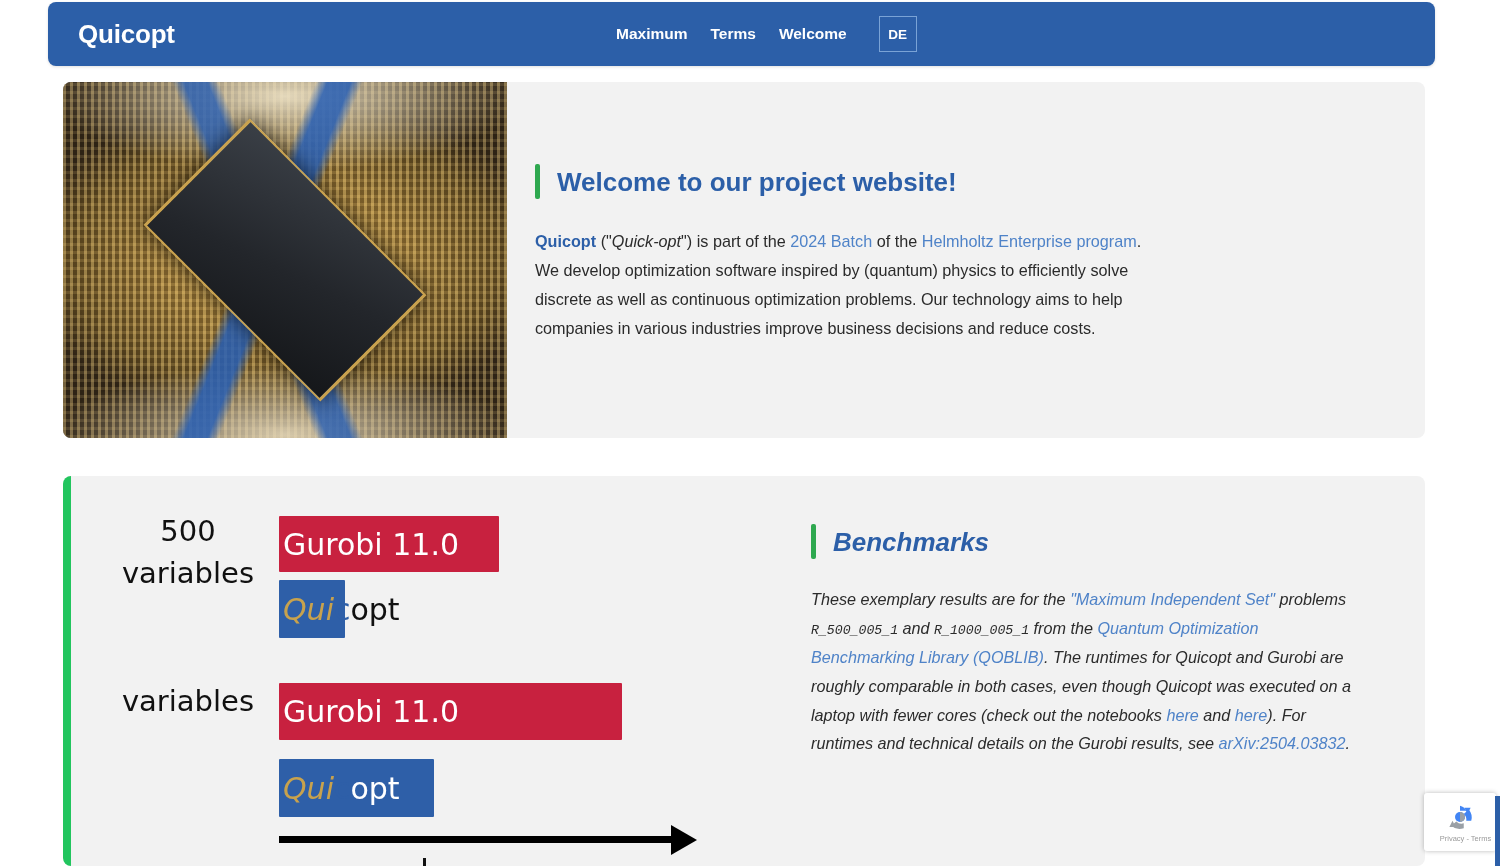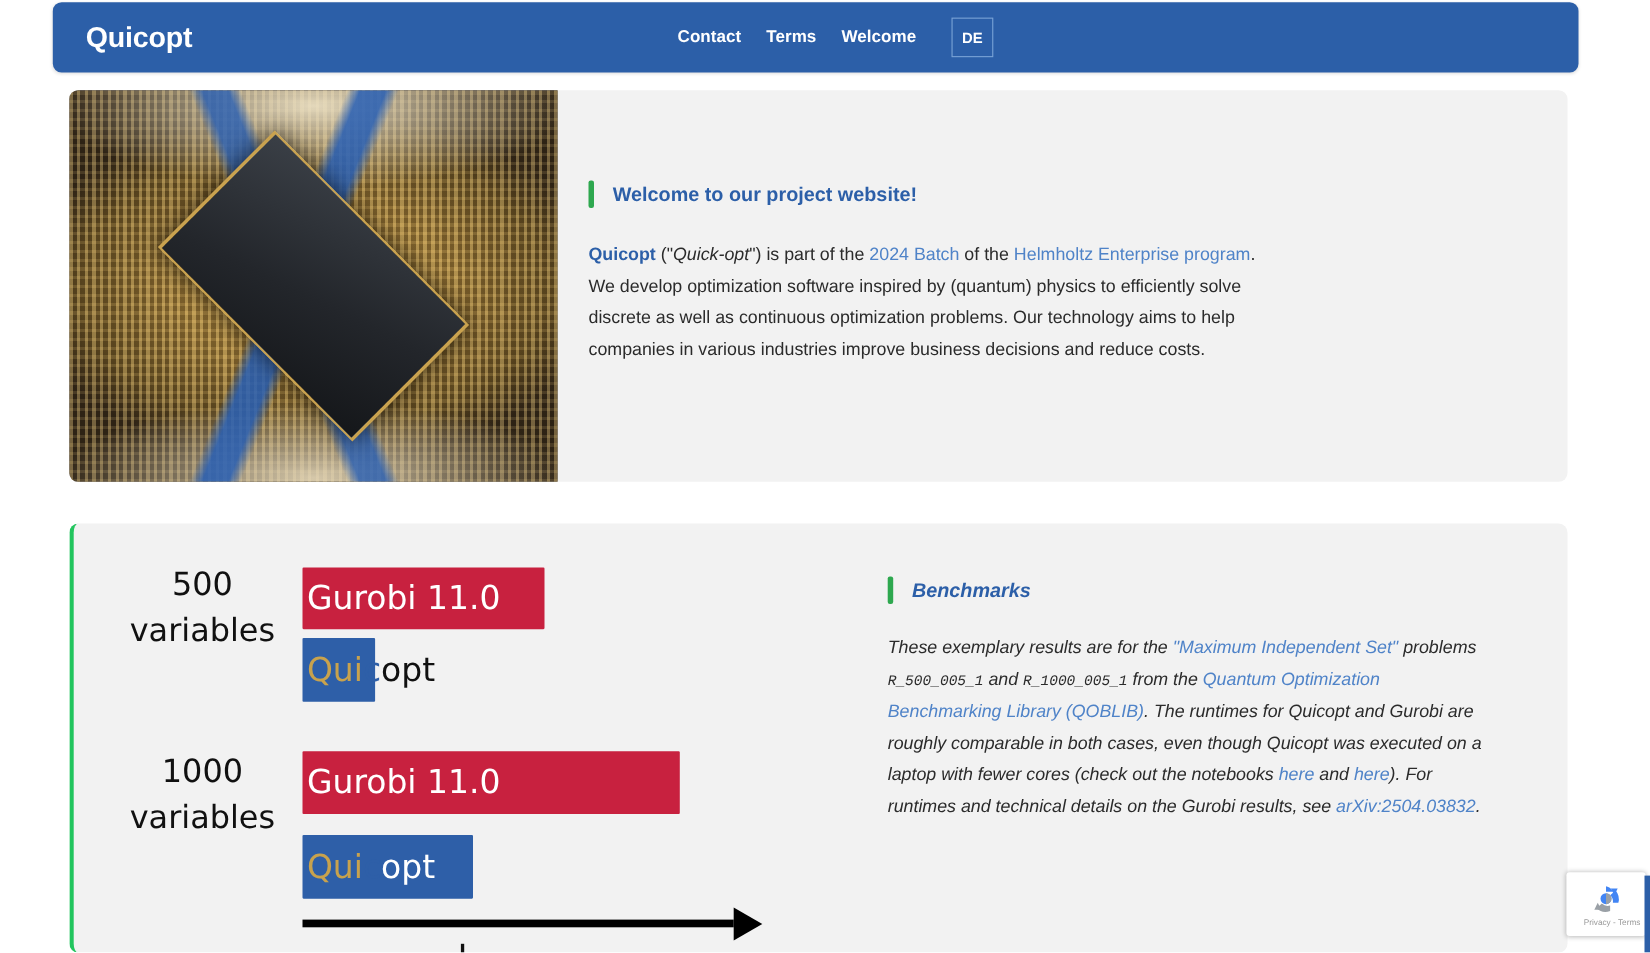--- a/index.html
+++ b/index.html
@@ -59,21 +59,21 @@
     border-radius: 8px;
   }
   #welcome-card {
     left: 63px; top: 82px;
     width: 1362px; height: 356px;
     display: flex;
   }
   #benchmark-card {
     left: 63px; top: 476px;
     width: 1362px; height: 390px;
-    border-left: 4px solid #22c55e;
+    border-left: 8px solid #22c55e;
     overflow: hidden;
   }
 
   
   .hero-img {
     position: relative;
     width: 444px; height: 356px;
     border-radius: 8px 0 0 8px;
     overflow: hidden;
     background:
@@ -117,21 +117,21 @@
   }
   .heading-row { display: flex; align-items: stretch; gap: 17px; }
   .accent-bar {
     width: 5px;
     background: #2eA84f;
     border-radius: 2px;
     flex: 0 0 5px;
   }
   .section-title {
     color: #2c5fa8;
-    font-size: 18px;
+    font-size: 26px;
     font-weight: bold;
     line-height: 1.28;
     padding-top: 2px;
   }
   .body-text {
     margin-top: 28px;
     font-size: 16.2px;
     line-height: 1.78;
     color: #2b2b2b;
     max-width: 620px;
@@ -171,21 +171,21 @@
   .bar-quicopt .bar-fill { background: #2e5fa8; }
   .bar-text {
     position: relative;
     z-index: 2;
     padding-left: 4px;
     font-size: 30px;
     white-space: nowrap;
     font-family: "DejaVu Sans", sans-serif;
   }
   .bar-gurobi .bar-text { color: #ffffff; }
-  .q-gold { color: #c8a24d; }
+  .q-gold { color: #c8a24d; font-style: italic; }
   .q-blue { color: #2e5fa8; }
   .q-white { color: #ffffff; }
   .q-black { color: #111111; }
 
   .axis-arrow { position: absolute; }
   .axis-line {
     position: absolute; left: 0; top: 0;
     height: 7px; background: #000000;
   }
   .axis-head {
@@ -226,21 +226,21 @@
   }
 </style>
 </head>
 <body>
 
 <div class="page">
 
   <div class="navbar">
     <div class="brand">Quicopt</div>
     <div class="nav-links">
-      <a class="nav-link">Contact</a>
+      <a class="nav-link">Maximum</a>
       <a class="nav-link">Terms</a>
       <a class="nav-link">Welcome</a>
       <div class="lang-btn">DE</div>
     </div>
   </div>
 
   <div class="card" id="welcome-card">
     <div class="hero-img">
       <div class="chip-die"></div>
     </div>
@@ -269,21 +269,20 @@
           <div class="bar-fill" style="width:220px;"></div>
           <div class="bar-text">Gurobi 11.0</div>
         </div>
 
         <div class="bar bar-quicopt" style="left:208px; top:104px; width:66px; height:58px;">
           <div class="bar-fill" style="width:66px;"></div>
           <div class="bar-text"><span class="q-gold">Qui</span><span class="q-blue">c</span><span class="q-black">opt</span></div>
         </div>
 
         <div class="grp-label" style="left:22px; top:204px;">
-          <div>1000</div>
           <div>variables</div>
         </div>
 
         <div class="bar bar-gurobi" style="left:208px; top:207px; width:343px; height:57px;">
           <div class="bar-fill" style="width:343px;"></div>
           <div class="bar-text">Gurobi 11.0</div>
         </div>
 
         <div class="bar bar-quicopt" style="left:208px; top:283px; width:155px; height:58px;">
           <div class="bar-fill" style="width:155px;"></div>

